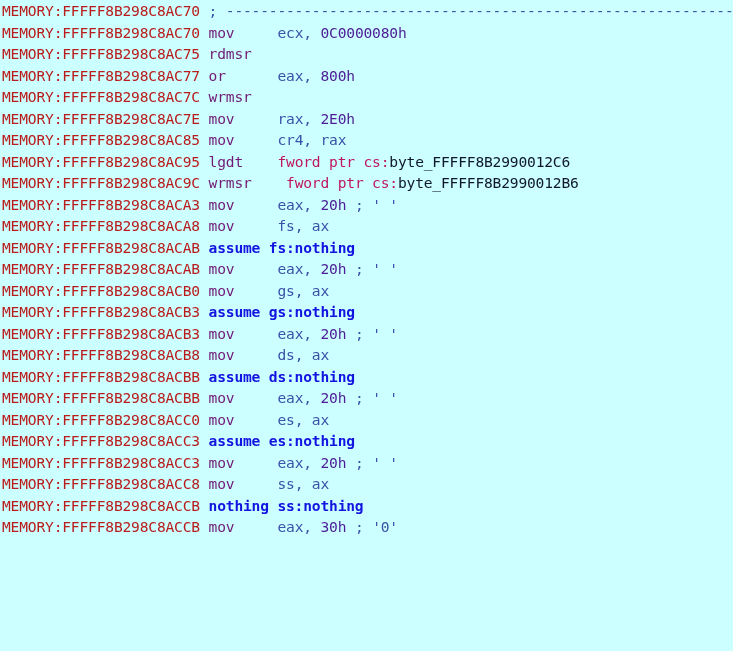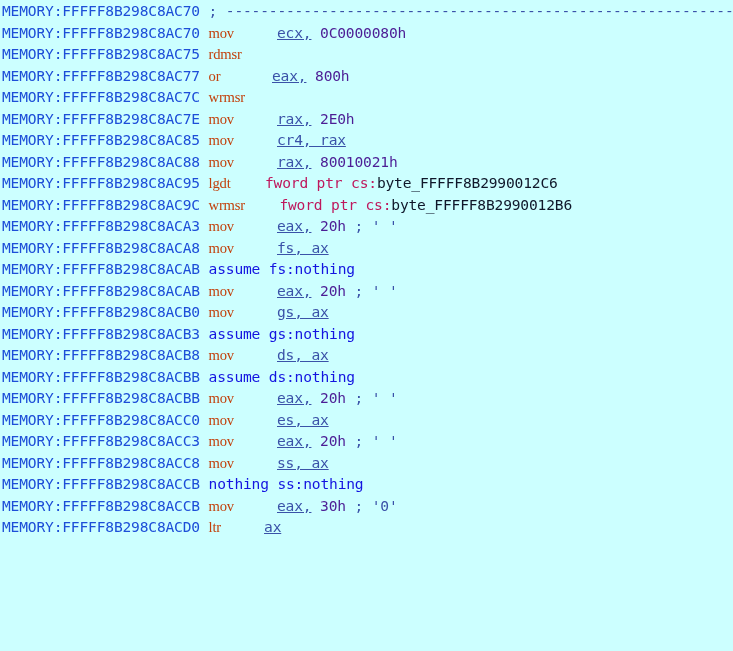--- a/index.html
+++ b/index.html
@@ -26,53 +26,53 @@
   .line {
     height: 21.5px;
     line-height: 21.5px;
     white-space: pre;
     font-size: 14.6px;
     letter-spacing: -0.18px;
     padding-left: 2px;
     overflow: hidden;
   }
   
-  .seg   { color: #1d4ed8; text-align: right; }          
-  .mnem  { color: #c2410c; font-family: Liberation Serif, serif; }          
-  .reg   { color: #3A52A8; text-decoration: underline; }          
+  .seg   { color: #b91c1c; text-align: right; }          
+  .mnem  { color: #701a75; }          
+  .reg   { color: #3A52A8; }          
   .num   { color: #4c1d95; }          
-  .dir   { color: #1414E0; }          
+  .dir   { color: #1414E0; font-weight: bold; }          
   .cmt   { color: #3A52A8; }          
   .cmtsep{ color: #3A52A8; }          
   .name  { color: #0f172a; }          
   .kw    { color: #be185d; }          
   .dash  { color: #3A52A8; }          
 </style>
 </head>
 <body>
 
 <div id="disasm-view">
     <div class="line"><span class="seg">MEMORY:FFFFF8B298C8AC70</span><span> </span><span class="dash">; ------------------------------------------------------------------------</span></div>
     <div class="line"><span class="seg">MEMORY:FFFFF8B298C8AC70</span><span> </span><span class="mnem">mov</span><span>     </span><span class="reg">ecx,</span><span> </span><span class="num">0C0000080h</span></div>
     <div class="line"><span class="seg">MEMORY:FFFFF8B298C8AC75</span><span> </span><span class="mnem">rdmsr</span><span>   </span></div>
     <div class="line"><span class="seg">MEMORY:FFFFF8B298C8AC77</span><span> </span><span class="mnem">or</span><span>      </span><span class="reg">eax,</span><span> </span><span class="num">800h</span></div>
     <div class="line"><span class="seg">MEMORY:FFFFF8B298C8AC7C</span><span> </span><span class="mnem">wrmsr</span><span>   </span></div>
     <div class="line"><span class="seg">MEMORY:FFFFF8B298C8AC7E</span><span> </span><span class="mnem">mov</span><span>     </span><span class="reg">rax,</span><span> </span><span class="num">2E0h</span></div>
     <div class="line"><span class="seg">MEMORY:FFFFF8B298C8AC85</span><span> </span><span class="mnem">mov</span><span>     </span><span class="reg">cr4, rax</span></div>
-    <div class="line"><span class="seg">MEMORY:FFFFF8B298C8AC88</span><span> </span><span class="mnem">mov</span><span>     </span><span class="reg">rax,</span><span> </span><span class="num">80010021h</span></div>
     <div class="line"><span class="seg">MEMORY:FFFFF8B298C8AC95</span><span> </span><span class="mnem">lgdt</span><span>    </span><span class="kw">fword ptr cs:</span><span class="name">byte_FFFFF8B2990012C6</span></div>
     <div class="line"><span class="seg">MEMORY:FFFFF8B298C8AC9C</span><span> </span><span class="mnem">wrmsr</span><span>    </span><span class="kw">fword ptr cs:</span><span class="name">byte_FFFFF8B2990012B6</span></div>
     <div class="line"><span class="seg">MEMORY:FFFFF8B298C8ACA3</span><span> </span><span class="mnem">mov</span><span>     </span><span class="reg">eax,</span><span> </span><span class="num">20h</span><span> </span><span class="cmtsep">;</span><span> </span><span class="cmt">' '</span></div>
     <div class="line"><span class="seg">MEMORY:FFFFF8B298C8ACA8</span><span> </span><span class="mnem">mov</span><span>     </span><span class="reg">fs, ax</span></div>
     <div class="line"><span class="seg">MEMORY:FFFFF8B298C8ACAB</span><span> </span><span class="dir">assume fs:nothing</span></div>
     <div class="line"><span class="seg">MEMORY:FFFFF8B298C8ACAB</span><span> </span><span class="mnem">mov</span><span>     </span><span class="reg">eax,</span><span> </span><span class="num">20h</span><span> </span><span class="cmtsep">;</span><span> </span><span class="cmt">' '</span></div>
     <div class="line"><span class="seg">MEMORY:FFFFF8B298C8ACB0</span><span> </span><span class="mnem">mov</span><span>     </span><span class="reg">gs, ax</span></div>
     <div class="line"><span class="seg">MEMORY:FFFFF8B298C8ACB3</span><span> </span><span class="dir">assume gs:nothing</span></div>
+    <div class="line"><span class="seg">MEMORY:FFFFF8B298C8ACB3</span><span> </span><span class="mnem">mov</span><span>     </span><span class="reg">eax,</span><span> </span><span class="num">20h</span><span> </span><span class="cmtsep">;</span><span> </span><span class="cmt">' '</span></div>
     <div class="line"><span class="seg">MEMORY:FFFFF8B298C8ACB8</span><span> </span><span class="mnem">mov</span><span>     </span><span class="reg">ds, ax</span></div>
     <div class="line"><span class="seg">MEMORY:FFFFF8B298C8ACBB</span><span> </span><span class="dir">assume ds:nothing</span></div>
     <div class="line"><span class="seg">MEMORY:FFFFF8B298C8ACBB</span><span> </span><span class="mnem">mov</span><span>     </span><span class="reg">eax,</span><span> </span><span class="num">20h</span><span> </span><span class="cmtsep">;</span><span> </span><span class="cmt">' '</span></div>
     <div class="line"><span class="seg">MEMORY:FFFFF8B298C8ACC0</span><span> </span><span class="mnem">mov</span><span>     </span><span class="reg">es, ax</span></div>
+    <div class="line"><span class="seg">MEMORY:FFFFF8B298C8ACC3</span><span> </span><span class="dir">assume es:nothing</span></div>
     <div class="line"><span class="seg">MEMORY:FFFFF8B298C8ACC3</span><span> </span><span class="mnem">mov</span><span>     </span><span class="reg">eax,</span><span> </span><span class="num">20h</span><span> </span><span class="cmtsep">;</span><span> </span><span class="cmt">' '</span></div>
     <div class="line"><span class="seg">MEMORY:FFFFF8B298C8ACC8</span><span> </span><span class="mnem">mov</span><span>     </span><span class="reg">ss, ax</span></div>
     <div class="line"><span class="seg">MEMORY:FFFFF8B298C8ACCB</span><span> </span><span class="dir">nothing ss:nothing</span></div>
     <div class="line"><span class="seg">MEMORY:FFFFF8B298C8ACCB</span><span> </span><span class="mnem">mov</span><span>     </span><span class="reg">eax,</span><span> </span><span class="num">30h</span><span> </span><span class="cmtsep">;</span><span> </span><span class="cmt">'0'</span></div>
-    <div class="line"><span class="seg">MEMORY:FFFFF8B298C8ACD0</span><span> </span><span class="mnem">ltr</span><span>     </span><span class="reg">ax</span></div>
   </div>
 
 </body></html>

